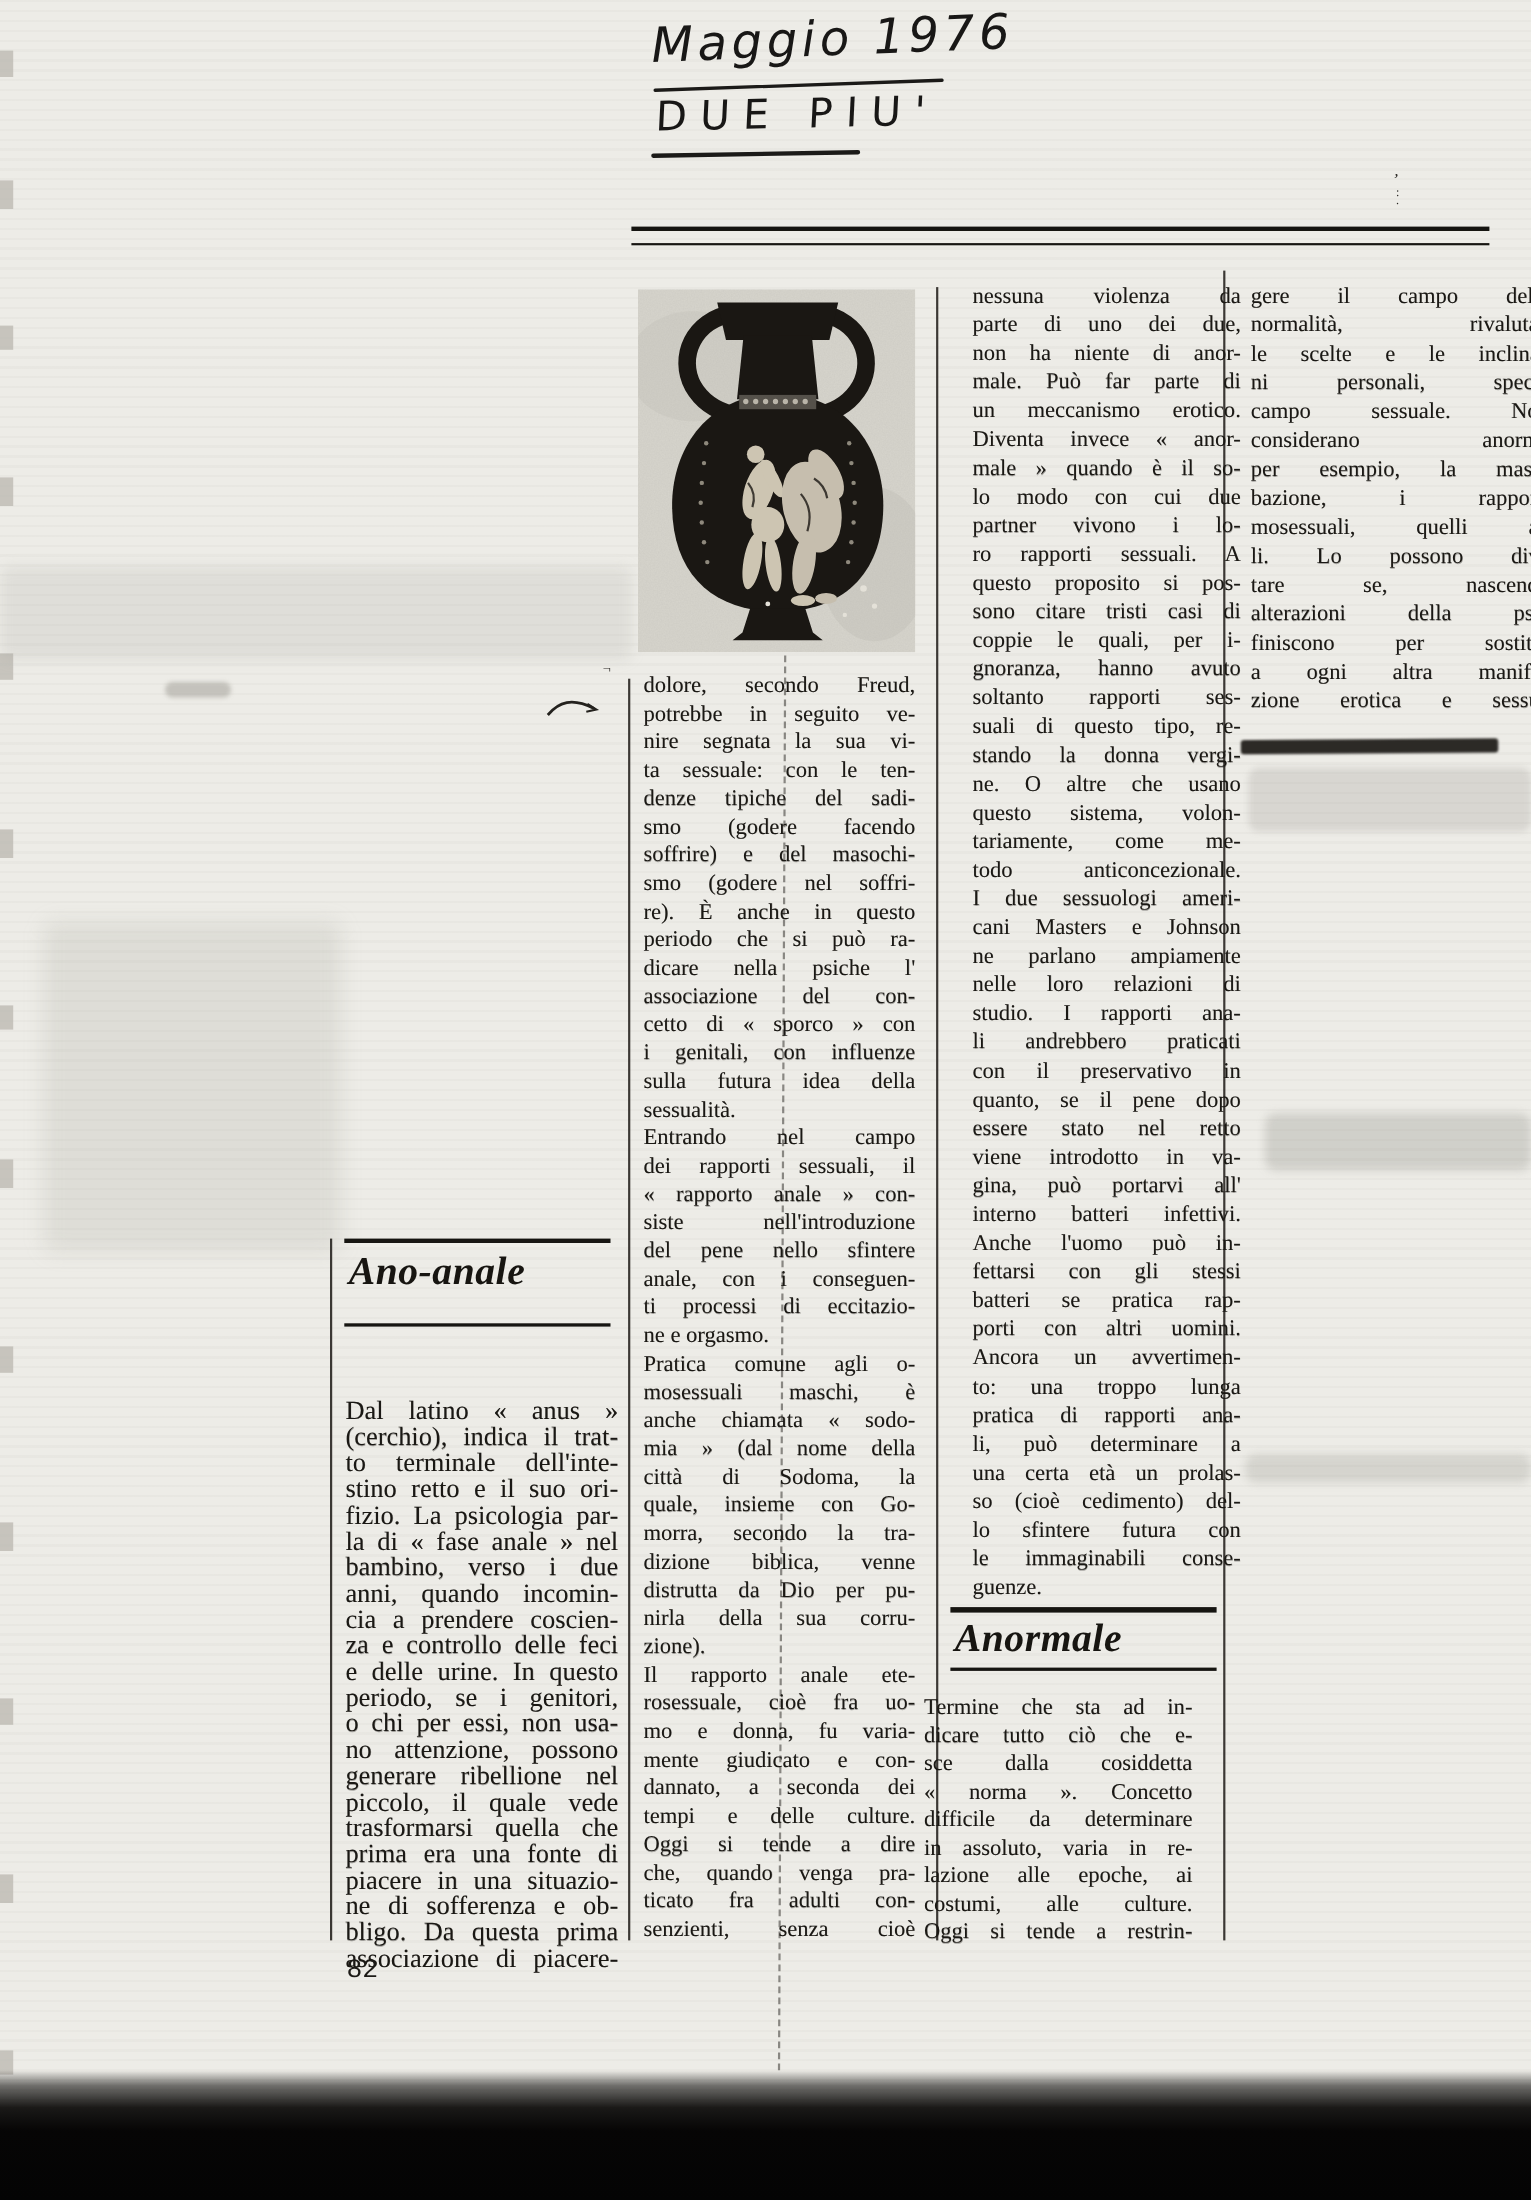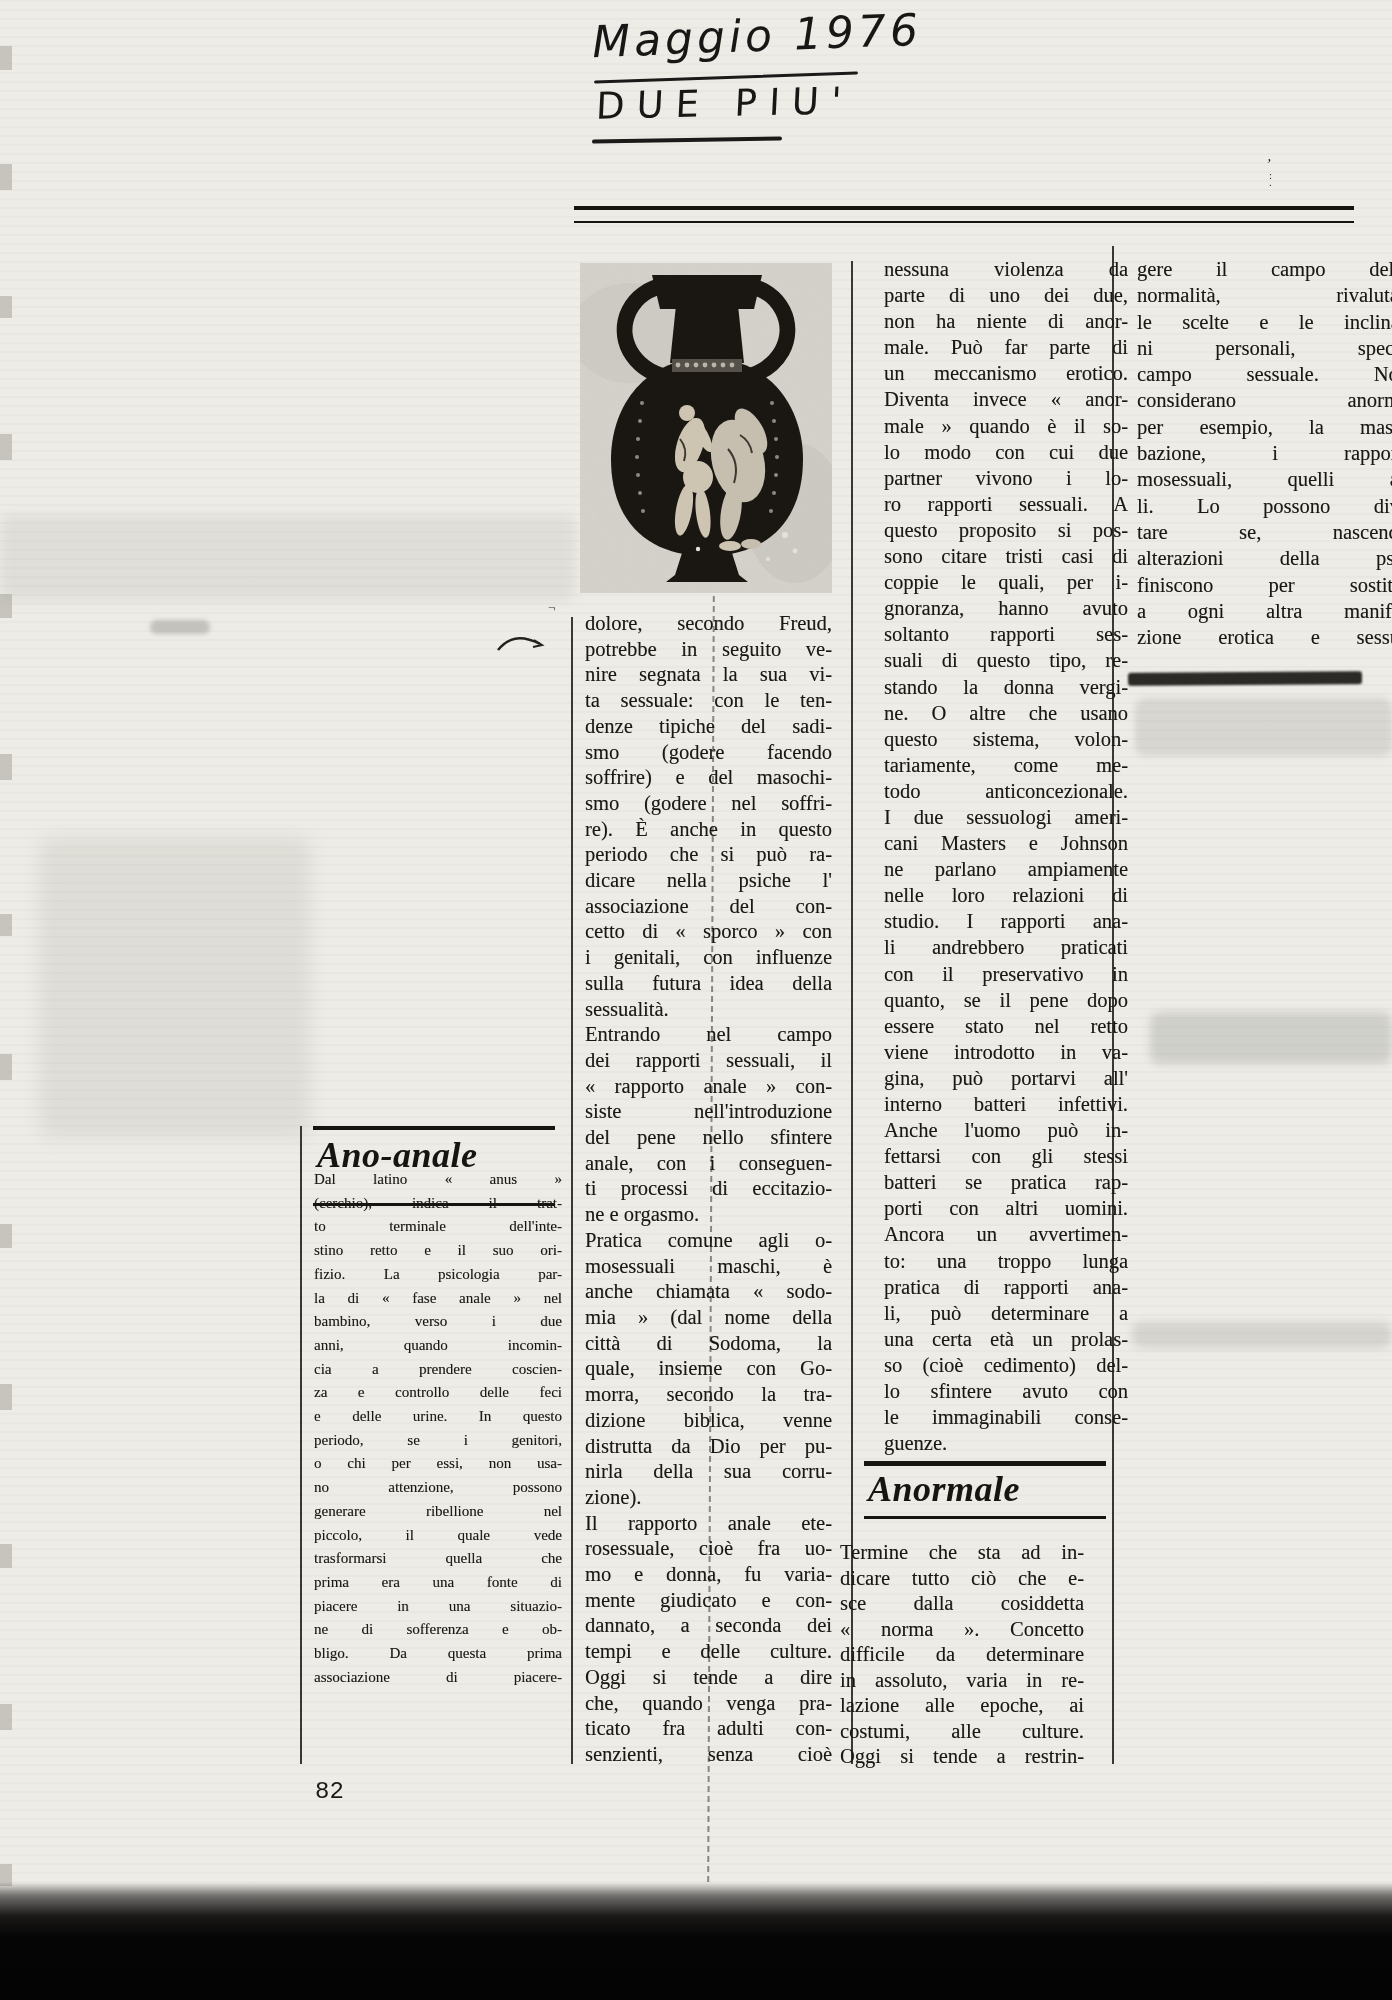--- a/index.html
+++ b/index.html
@@ -40,21 +40,21 @@
   
   .crease{
     position:absolute;left:710px;top:596px;height:1286px;width:0;
     border-left:2px dashed rgba(28,25,20,.48);transform:rotate(.25deg);
   }
 
   
   .col{position:absolute;text-align:justify;}
   .tline{text-align:justify;text-align-last:justify;white-space:nowrap;overflow:visible;}
   .tline.endp{text-align-last:left;}
-  .col1{left:314px;top:1168px;width:248px;font-size:15px;line-height:23.7px;}
+  .col1{left:314px;top:1272px;width:248px;font-size:24px;line-height:23.7px;}
   .col2{left:585px;top:611px;width:247px;font-size:20.5px;line-height:25.7px;}
   .col3a{left:864px;top:256px;width:244px;font-size:20.5px;line-height:26.1px;margin-left:20px;}
   .col3b{left:840px;top:1540px;width:244px;font-size:20.5px;line-height:25.5px;}
   .col4{left:1137px;top:256px;width:272px;font-size:20.5px;line-height:26.3px;}
   .col .tline{text-shadow:.3px .3px 0 rgba(26,24,20,.35);}
 
   .entry-heading{
     position:absolute;font-family:"Liberation Serif","DejaVu Serif",serif;
     font-style:italic;font-weight:bold;font-size:36px;color:#171511;
     letter-spacing:.5px;white-space:nowrap;
@@ -314,21 +314,21 @@
     <div class="tline">Anche l'uomo può in-</div>
     <div class="tline">fettarsi con gli stessi</div>
     <div class="tline">batteri se pratica rap-</div>
     <div class="tline">porti con altri uomini.</div>
     <div class="tline">Ancora un avvertimen-</div>
     <div class="tline">to: una troppo lunga</div>
     <div class="tline">pratica di rapporti ana-</div>
     <div class="tline">li, può determinare a</div>
     <div class="tline">una certa età un prolas-</div>
     <div class="tline">so (cioè cedimento) del-</div>
-    <div class="tline">lo sfintere avuto con</div>
+    <div class="tline">lo sfintere futura con</div>
     <div class="tline">le immaginabili conse-</div>
     <div class="tline endp">guenze.</div>
   </div>
 <div class="hrule" style="left:864px;top:1461px;width:242px;height:5px"></div>
 <div class="entry-heading" style="left:868px;top:1468px">Anormale</div>
 <div class="hrule" style="left:864px;top:1516px;width:242px;height:2.5px"></div>
 <div class="col col3b">
     <div class="tline">Termine che sta ad in-</div>
     <div class="tline">dicare tutto ciò che e-</div>
     <div class="tline">sce dalla cosiddetta</div>

